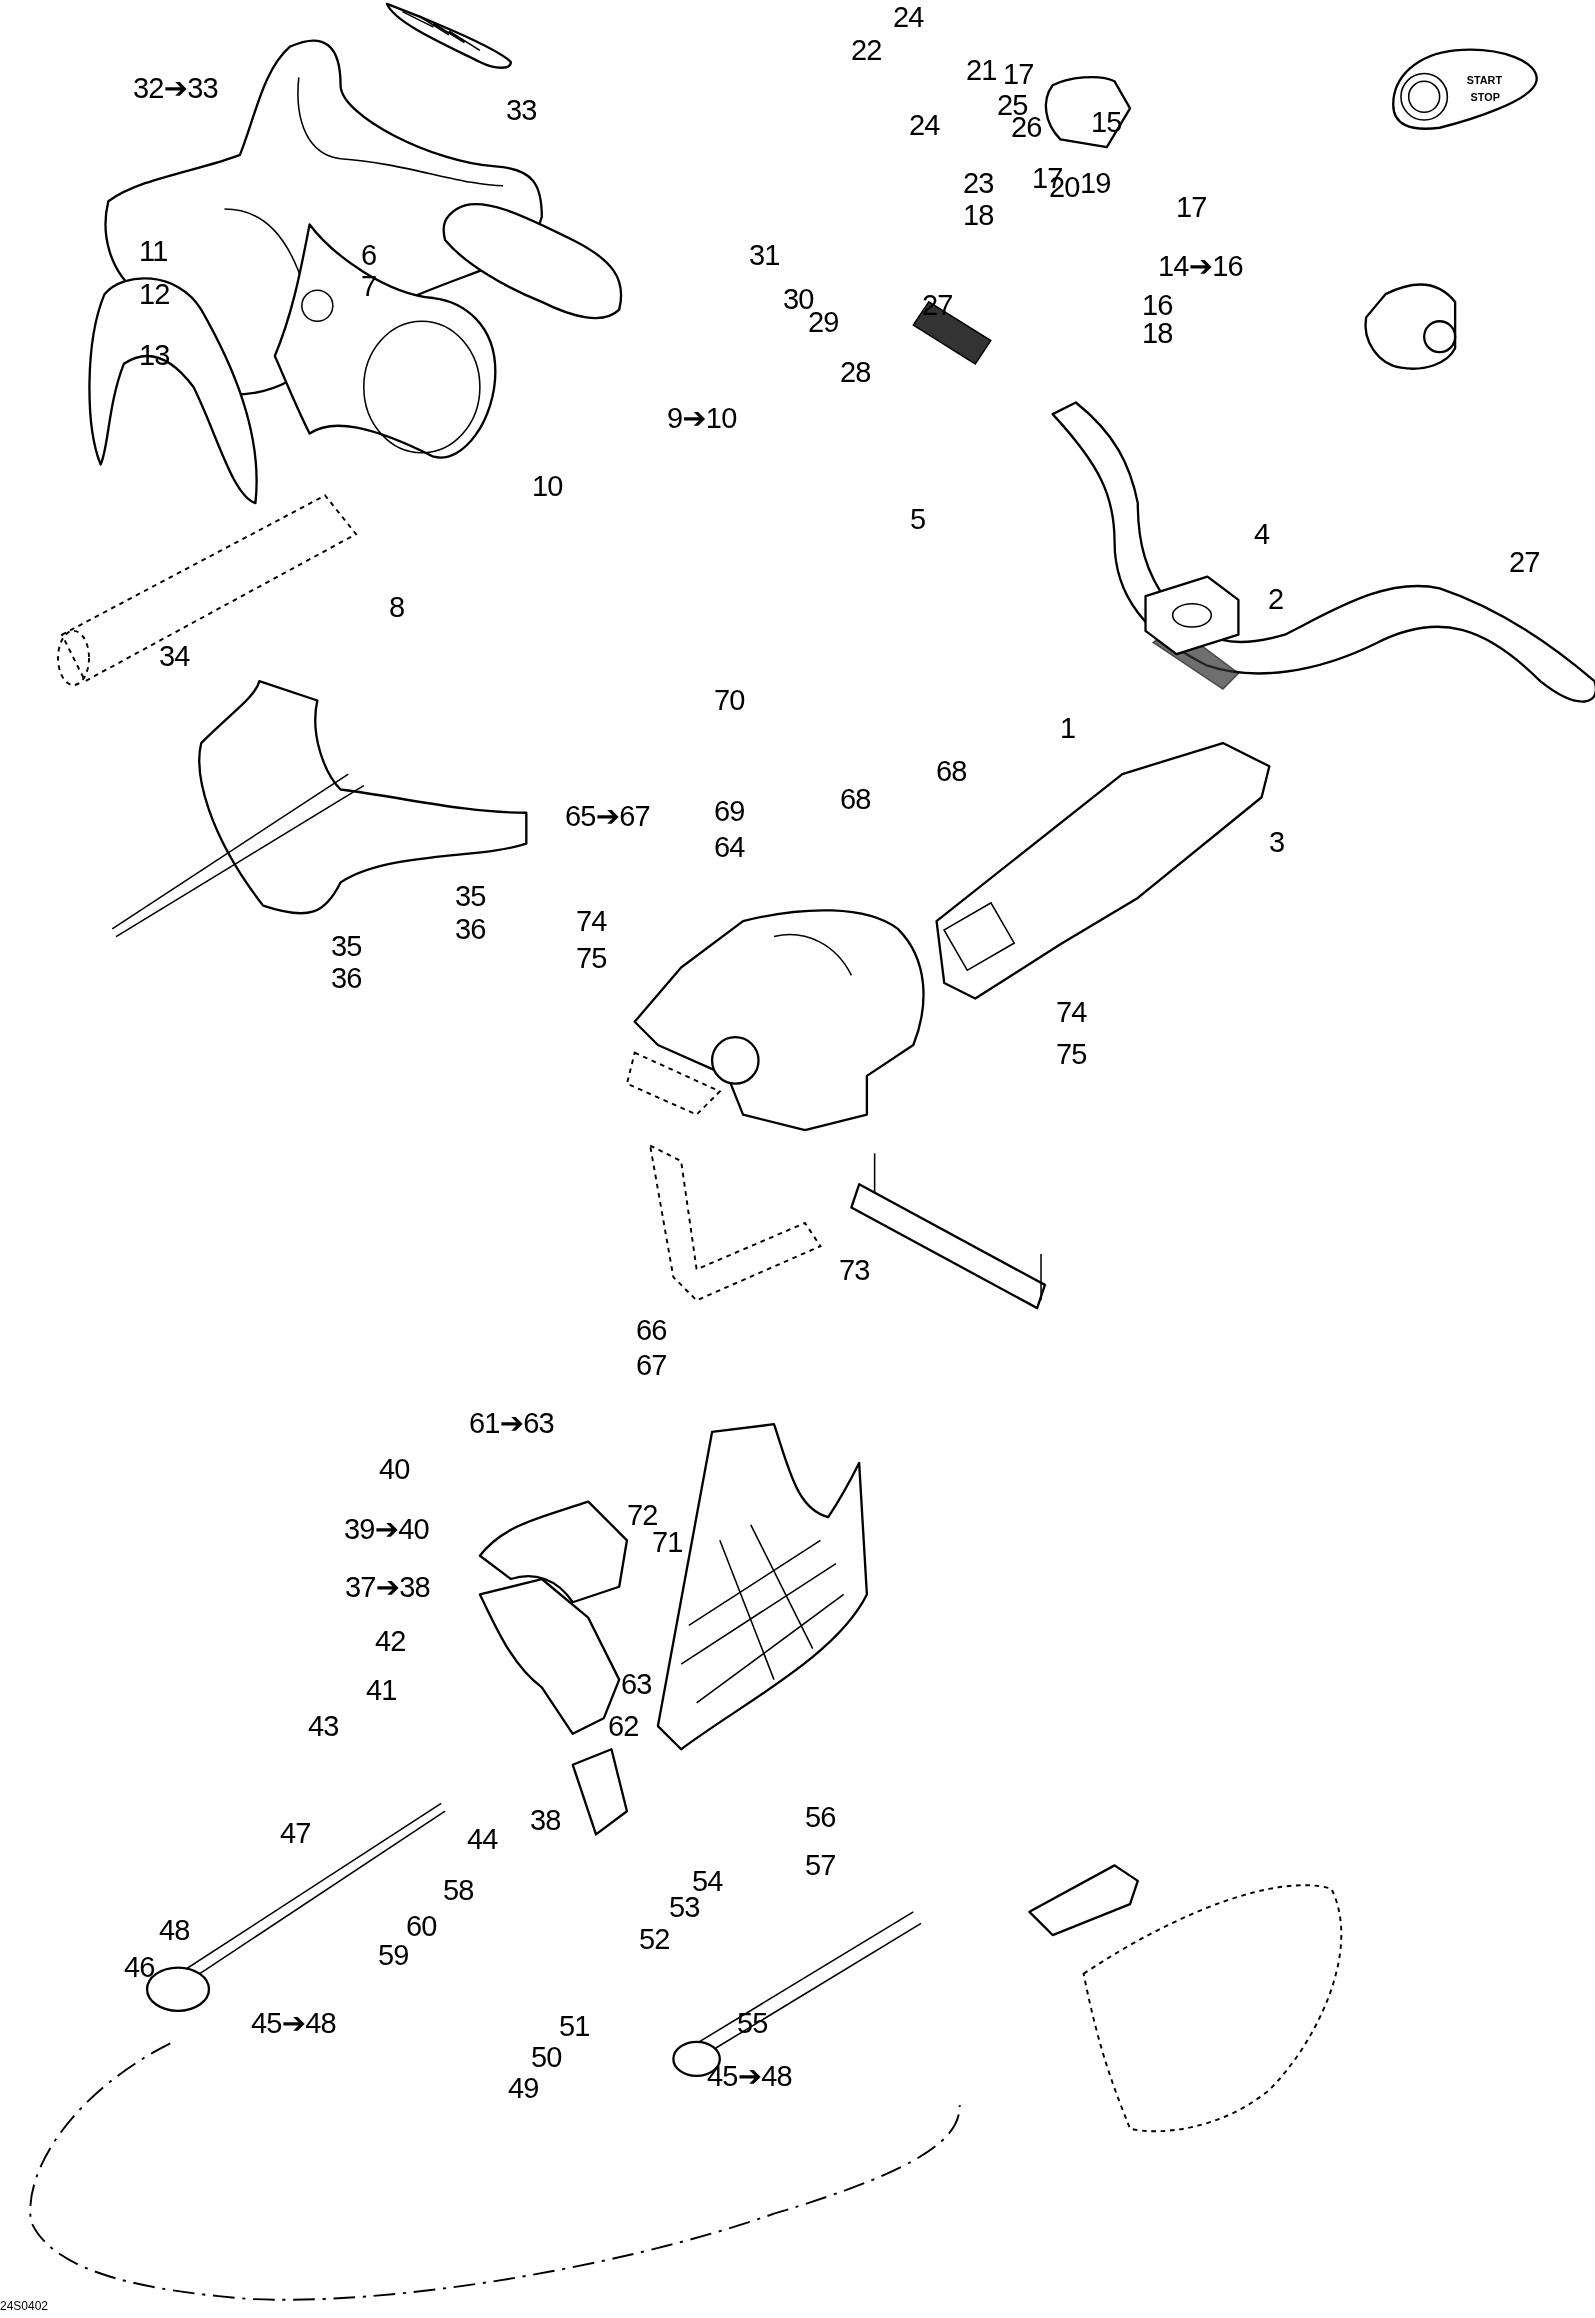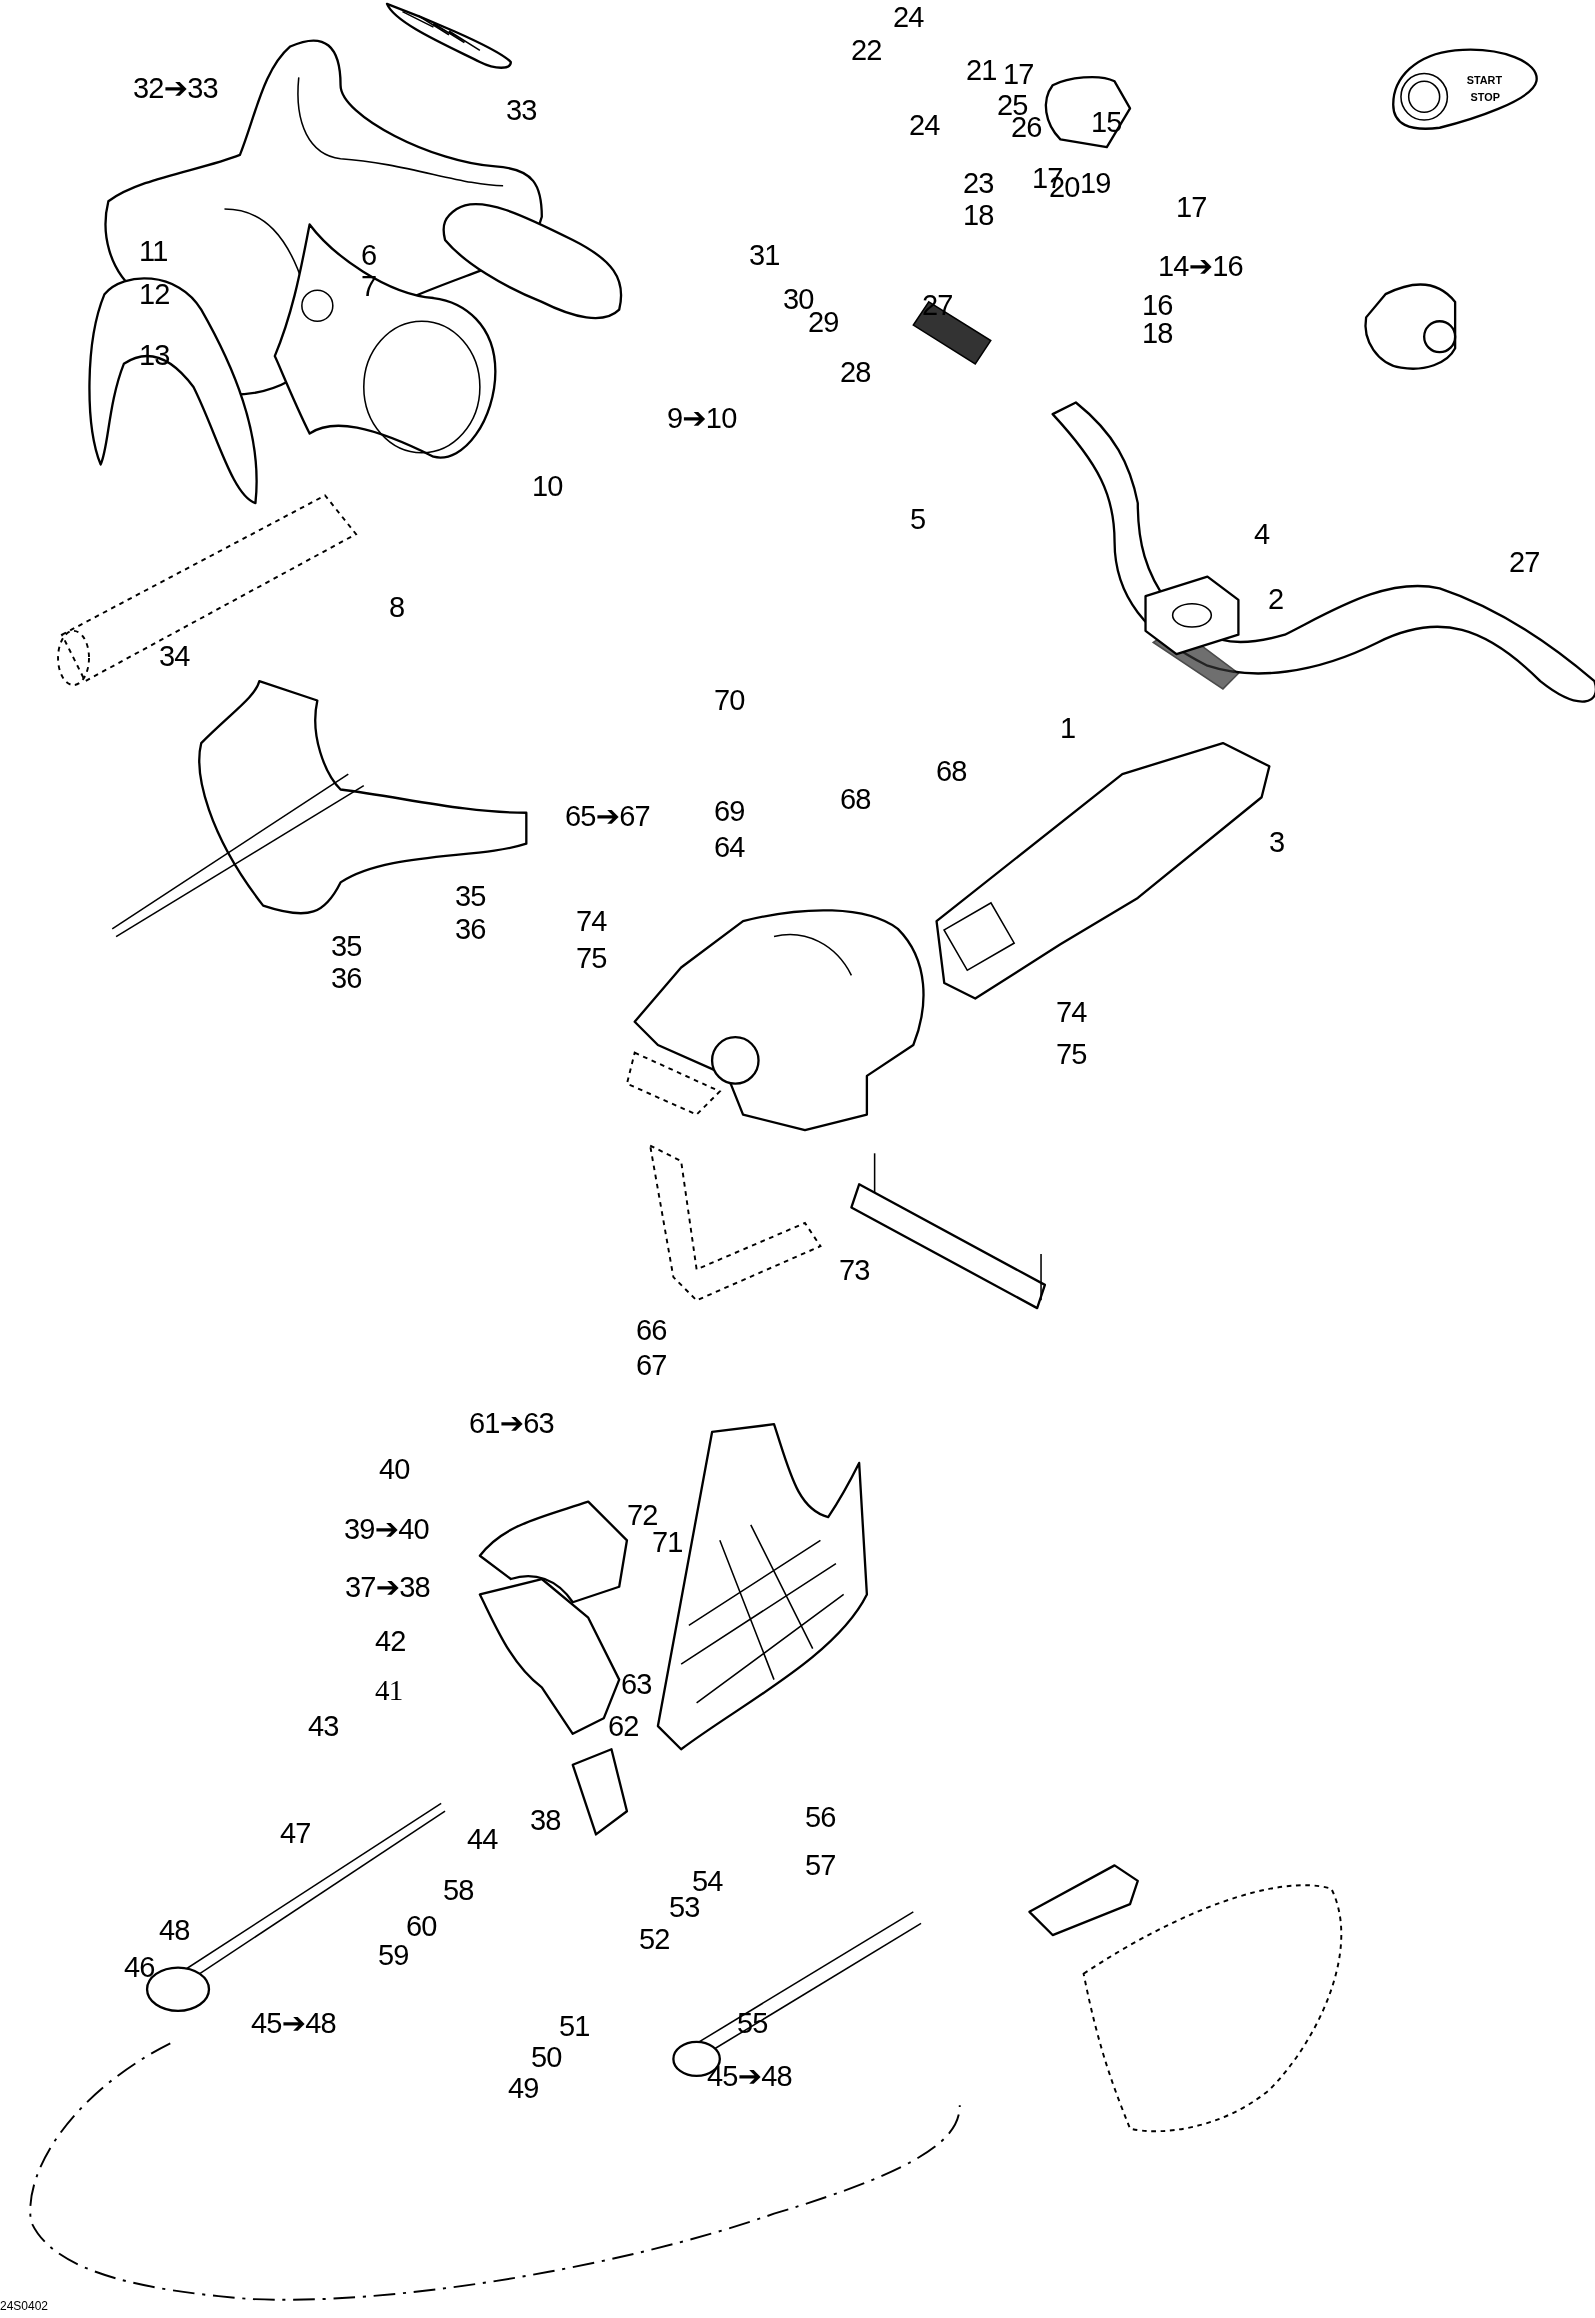--- a/index.html
+++ b/index.html
@@ -192,21 +192,21 @@
 <div class="callout" style="left:636px;top:1316px;">66</div>
 <div class="callout" style="left:636px;top:1351px;">67</div>
 
 <div class="callout" style="left:469px;top:1409px;">61➔63</div>
 <div class="callout" style="left:379px;top:1455px;">40</div>
 <div class="callout" style="left:344px;top:1515px;">39➔40</div>
 <div class="callout" style="left:345px;top:1573px;">37➔38</div>
 <div class="callout" style="left:627px;top:1501px;">72</div>
 <div class="callout" style="left:652px;top:1528px;">71</div>
 <div class="callout" style="left:375px;top:1627px;">42</div>
-<div class="callout" style="left:375px;top:1676px;font-family:Liberation Serif, serif;">41</div>
+<div class="callout" style="left:366px;top:1676px;">41</div>
 <div class="callout" style="left:621px;top:1670px;">63</div>
 <div class="callout" style="left:608px;top:1712px;">62</div>
 <div class="callout" style="left:308px;top:1712px;">43</div>
 <div class="callout" style="left:467px;top:1825px;">44</div>
 <div class="callout" style="left:492px;top:1806px;margin-left:38px;">38</div>
 
 <div class="callout" style="left:280px;top:1819px;">47</div>
 <div class="callout" style="left:443px;top:1876px;">58</div>
 <div class="callout" style="left:406px;top:1912px;">60</div>
 <div class="callout" style="left:378px;top:1941px;">59</div>

